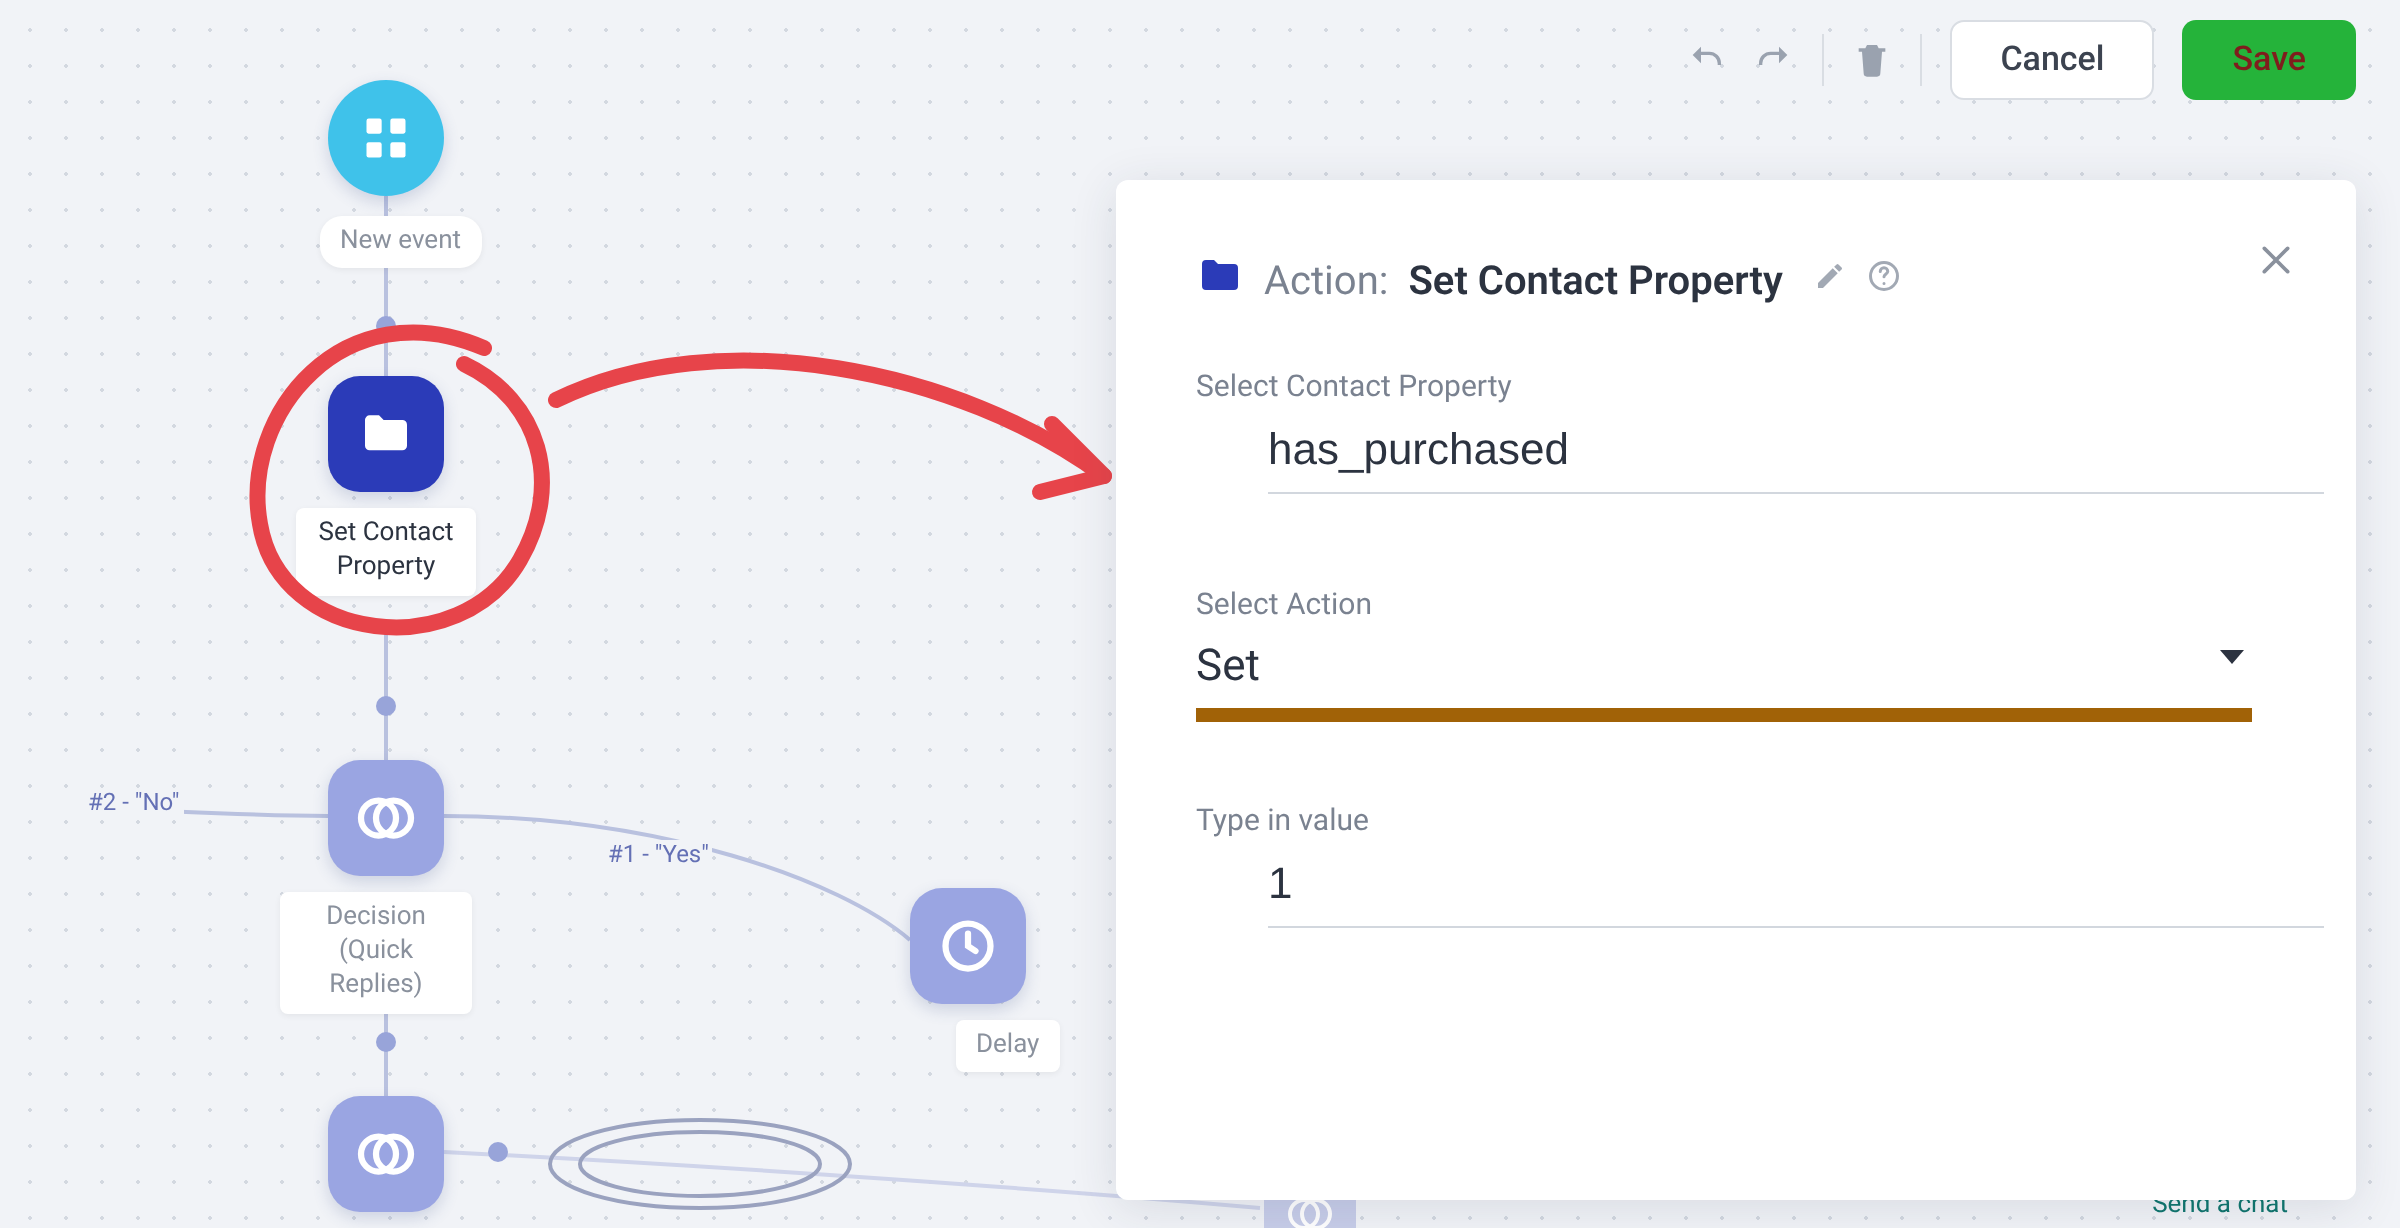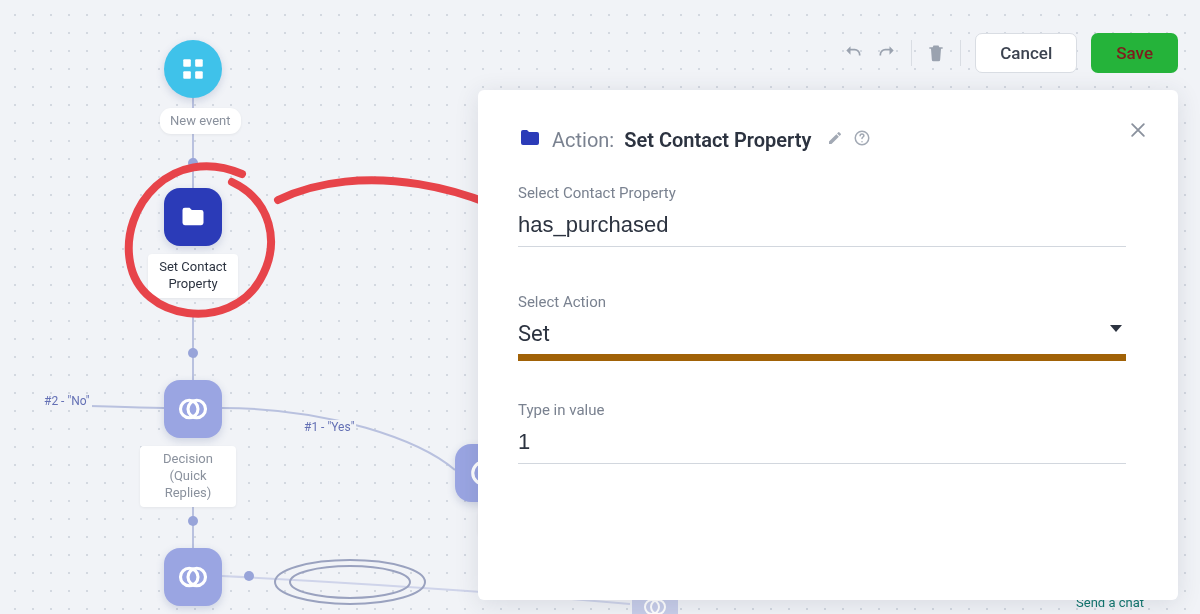--- a/index.html
+++ b/index.html
@@ -23,21 +23,20 @@
   }
   
   .toolbar {
     position: absolute;
     top: 10px;
     right: 22px;
     display: flex;
     align-items: center;
     gap: 14px;
     z-index: 30;
-    margin-top: 23px;
   }
   .tb-icon {
     color: #9aa2af;
     cursor: pointer;
     display: inline-flex;
     align-items: center;
     justify-content: center;
   }
   .tb-divider {
     width: 1px; height: 26px; background: #d9dde3;
@@ -66,21 +65,21 @@
   }
   .btn.save {
     background: #25b33a;
     color: #7f1d1d;
   }
   
   .panel {
     position: absolute;
     top: 90px;
     right: 22px;
-    width: 700px;
+    width: 620px;
     height: 510px;
     background: #fff;
     border-radius: 6px;
     box-shadow: 0 4px 24px rgba(40,50,70,0.12);
     padding: 36px 52px 20px 40px;
     z-index: 20;
   }
   .panel-head {
     display: flex;
     align-items: center;
@@ -114,20 +113,21 @@
   }
   .field-input-line {
     border: none;
     border-bottom: 1px solid #d2d7de;
     width: 100%;
     font-size: 22px;
     color: #2c3340;
     padding: 10px 0 8px 0;
     background: transparent;
     outline: none;
+    margin-left: 36px;
   }
   .field-select {
     position: relative;
     border-bottom: 7px solid #a16207;
     padding: 10px 0 8px 0;
     font-size: 22px;
     color: #2c3340;
     cursor: pointer;
   }
   .field-select .caret {

